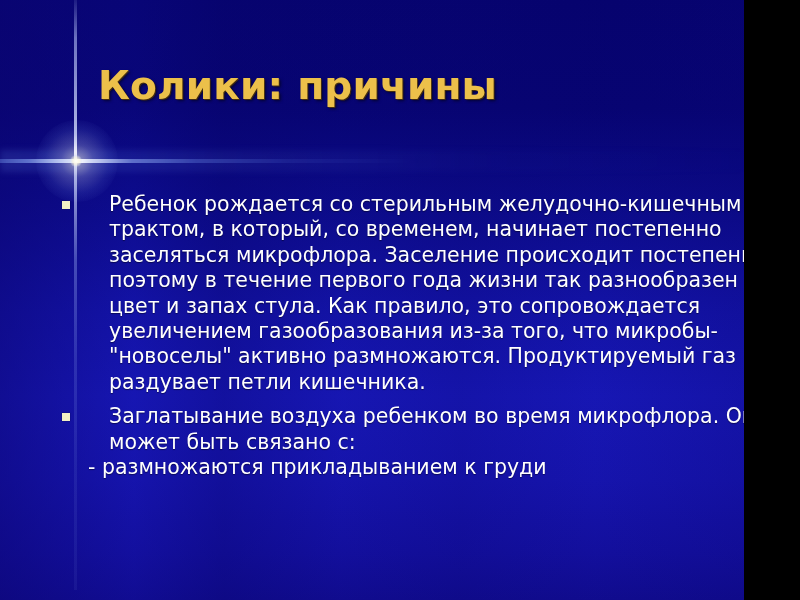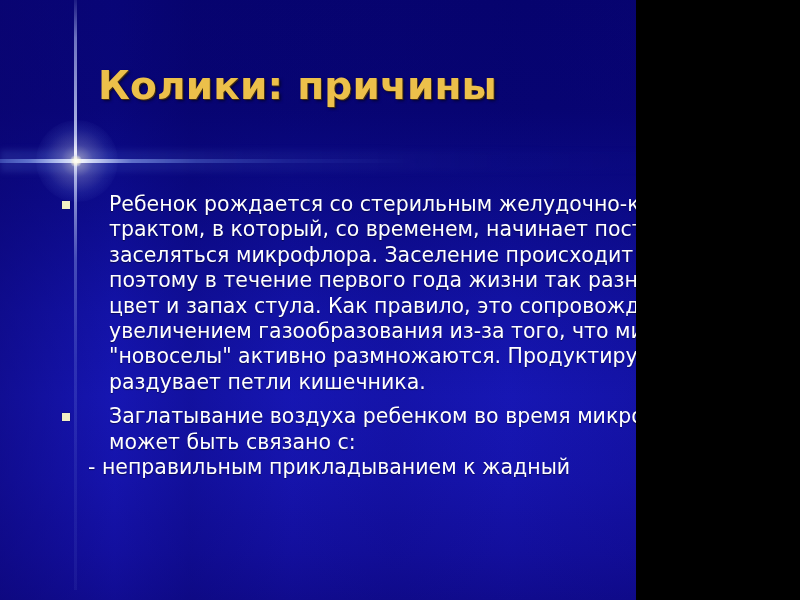--- a/index.html
+++ b/index.html
@@ -3,21 +3,21 @@
 <meta charset="utf-8">
 <title>Колики: причины</title>
 <style>
   html, body {
     margin: 0;
     padding: 0;
     background: #000;
   }
   #slide {
     position: relative;
-    width: 636px;
+    width: 744px;
     height: 600px;
     overflow: hidden;
     font-family: "DejaVu Sans", "Liberation Sans", sans-serif;
     
     background:
       linear-gradient(180deg,
         #05026a 0%,
         #06036e 18%,
         #0b0a86 34%,
         #1313a6 52%,
@@ -201,17 +201,17 @@
   <div id="body">
 
     <div class="bullet-block">
       <span class="bullet-marker"></span>
       <div class="bullet-text">Ребенок рождается со стерильным желудочно-кишечным трактом, в который, со временем, начинает постепенно заселяться микрофлора. Заселение происходит постепенно, поэтому в течение первого года жизни так разнообразен цвет и запах стула. Как правило, это сопровождается увеличением газообразования из-за того, что микробы-"новоселы" активно размножаются. Продуктируемый газ раздувает петли кишечника.</div>
     </div>
 
     <div class="bullet-block">
       <span class="bullet-marker"></span>
       <div class="bullet-text">Заглатывание воздуха ребенком во время микрофлора. Оно может быть связано с:</div>
-      <div class="sub-line">- неправильным прикладыванием к жадный</div>
+      <div class="sub-line">- размножаются прикладыванием к груди</div>
     </div>
 
   </div>
 </div>
 
 </body></html>

